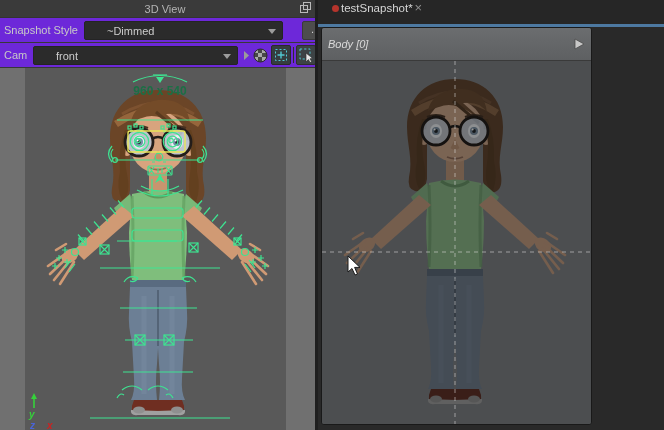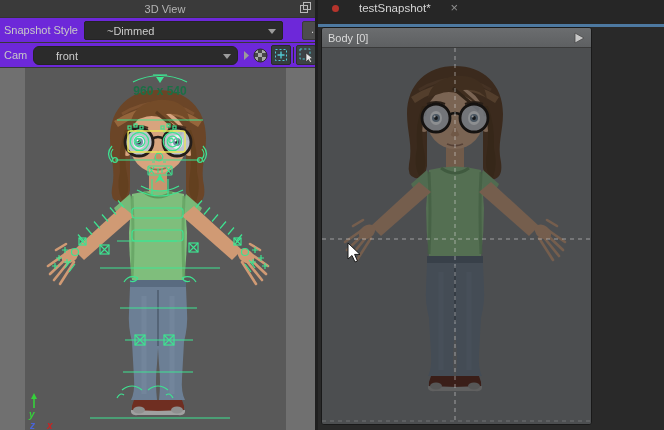--- a/index.html
+++ b/index.html
@@ -23,21 +23,21 @@
   .combo { position:relative; height:19px; background:#2b2b2b; border:1px solid #242424;
            border-radius:2px; color:#cdcdcd; font-size:11px; display:flex; align-items:center;
            padding-left:22px; }
   .combo .arr { position:absolute; right:6px; top:7px; width:0; height:0;
                 border-left:4px solid transparent; border-right:4px solid transparent;
                 border-top:5px solid #9c9c9c; }
   .combo1 { position:absolute; left:84px; top:3px; width:199px; }
   .btn-more { position:absolute; right:4px; top:3px; width:24px; height:19px; background:#4d4d4d;
               border:1px solid #3a3a3a; border-radius:2px; color:#cfcfcf; font-size:11px;
               text-align:center; line-height:15px; }
-  .combo2 { position:absolute; left:33px; top:3px; width:205px;border-radius:6px; }
+  .combo2 { position:absolute; left:33px; top:3px; width:205px; }
   .mini-arrow { position:absolute; left:243px; top:8px; }
   .tool-ic { position:absolute; top:2px; width:20px; height:20px; display:flex;
              align-items:center; justify-content:center; border-radius:2px; }
   .ic-ball { left:250px; }
   .ic-snap { left:271px; background:#353d3f; border:1px solid #2a2a2a; }
   .ic-sep  { position:absolute; left:293px; top:4px; width:1px; height:16px; background:#2e2e2e; }
   .ic-sel  { left:296px; background:#3d4345; border:1px solid #2f2f2f; }
 
   .viewport { position:absolute; left:0; top:68px; width:315px; height:362px; background:#707070; }
   .vp-inner { position:absolute; left:25px; top:0; width:261px; height:362px; background:#595959; overflow:hidden; }
@@ -48,29 +48,29 @@
       text-shadow:-1px 0 0 #000,1px 0 0 #000,0 -1px 0 #000,0 1px 0 #000,1px 1px 0 #000; }
   .rig-layer { z-index:3; }
   .gizmo { position:absolute; left:0; top:322px; z-index:4; }
 
   
   .divider { position:absolute; left:315px; top:0; width:3px; height:430px; background:#1f1f1f; }
 
   
   .right-panel { position:absolute; left:318px; top:0; width:346px; height:430px; background:#292929; }
   .tabbar { height:24px; background:#262626; display:flex; align-items:center; }
-  .tab { display:flex; align-items:center; gap:20px; padding:0 8px 8px 14px; height:24px;text-align:center; }
+  .tab { display:flex; align-items:center; gap:2px; padding:0 8px 8px 14px; height:24px;text-align:center; }
   .tab-dot { width:7px; height:7px; border-radius:50%; background:#b5342c; }
   .tab-label { font-size:11.5px; color:#d6d6d6; }
   .tab-close { font-size:13px; color:#8f8f8f; line-height:12px; }
   .blue-line { height:3px; background:#4d79a1; }
   .groupbox { position:absolute; left:3px; top:27px; width:271px; height:398px;
               background:#4c4e50; border:1px solid #191919; border-radius:3px; overflow:hidden; }
-  .body-header { height:20px; background:linear-gradient(#6b6d6f,#5e6062); border-bottom:1px solid #3a3a3a;
-                 display:flex; align-items:center; justify-content:space-between; padding:0 6px; }
+  .body-header { height:33px; background:linear-gradient(#6b6d6f,#5e6062); border-bottom:1px solid #3a3a3a;
+                 display:flex; align-items:center; justify-content:space-between; padding:0 6px;font-style:italic; }
   .body-header .bh-label { font-size:11px; color:#dadada; }
   .canvas { position:relative; width:269px; height:376px; background:#4c4e50; overflow:hidden; }
   .canvas svg.scene { position:absolute; left:0; top:0; }
   .cursor { position:absolute; left:25px; top:194px; z-index:5; }
 
   .rig-stroke { stroke:#3ee391; stroke-width:1.2; fill:none; }
   .rig-fill { fill:#3ee391; stroke:none; }
 </style>
 </head>
 <body>

